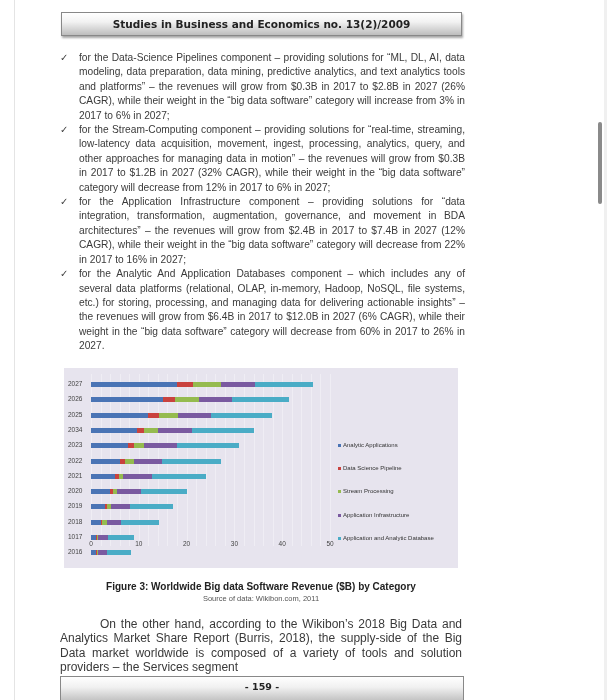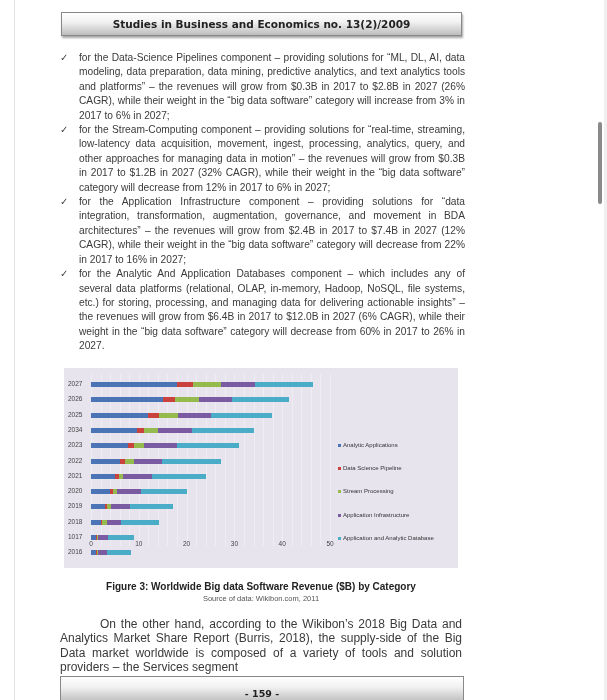--- a/index.html
+++ b/index.html
@@ -36,21 +36,21 @@
 
   .fig-caption { position: absolute; left: 64px; top: 581px; width: 394px; text-align: center; font-weight: bold; font-size: 10px; color: #222; }
   .fig-source { position: absolute; left: 64px; top: 594px; width: 394px; text-align: center; font-size: 7.5px; color: #555; }
 
   .para { position: absolute; left: 60px; top: 617px; width: 402px; font-size: 12px; line-height: 14.4px; text-align: justify; color: #3a3a3a; text-indent: 40px; }
 
   .footer-box {
     position: absolute; left: 60px; top: 676px; width: 404px; height: 24px;
     border: 1px solid #888; border-bottom: none;
     background: linear-gradient(#ffffff 0%, #f0f0f0 45%, #c4c4c4 100%);
-    display: flex; align-items: flex-start; justify-content: center; padding-top: 11px;
+    display: flex; align-items: flex-start; justify-content: center; padding-top: 4px;
   }
   .page-number { font-family: "DejaVu Sans", sans-serif; font-weight: bold; font-size: 9.5px; color: #222; }
 
   .scrollbar { position: absolute; left: 598px; top: 122px; width: 4px; height: 82px; background: #8a8a8a; border-radius: 2px; }
 </style>
 </head>
 <body>
 
 <div class="page-edge-left"></div>
 <div class="page-edge-right"></div>

